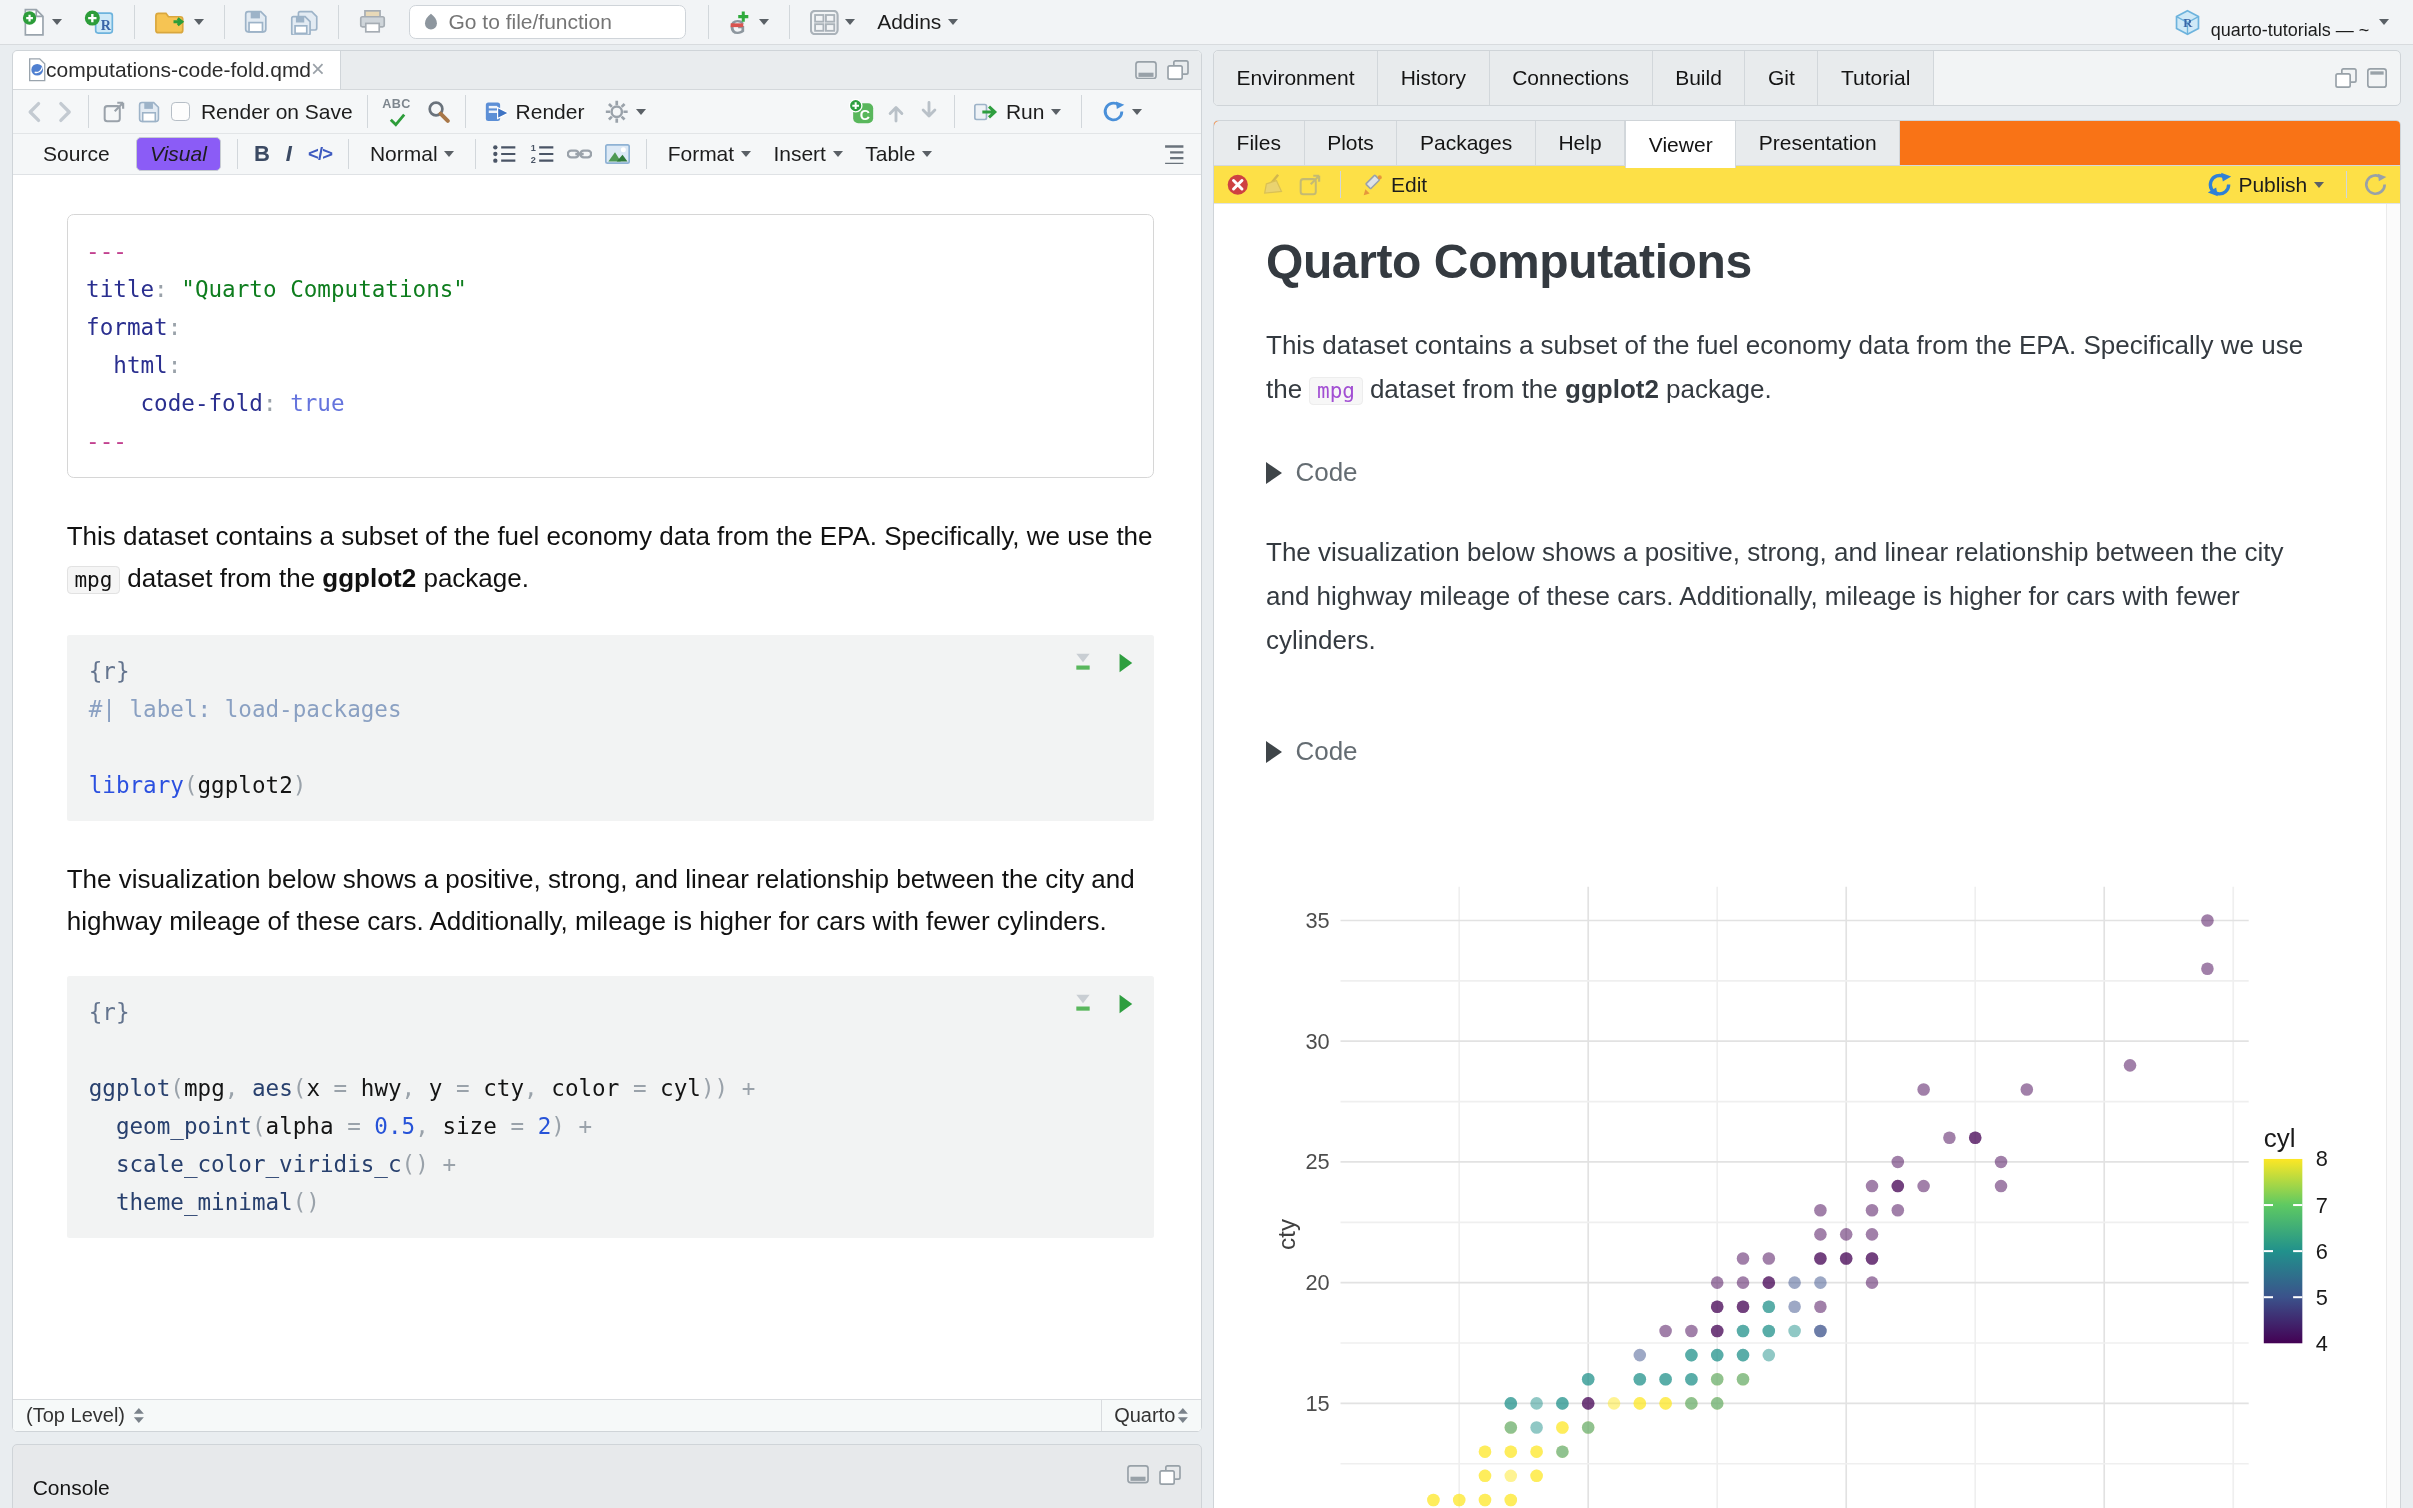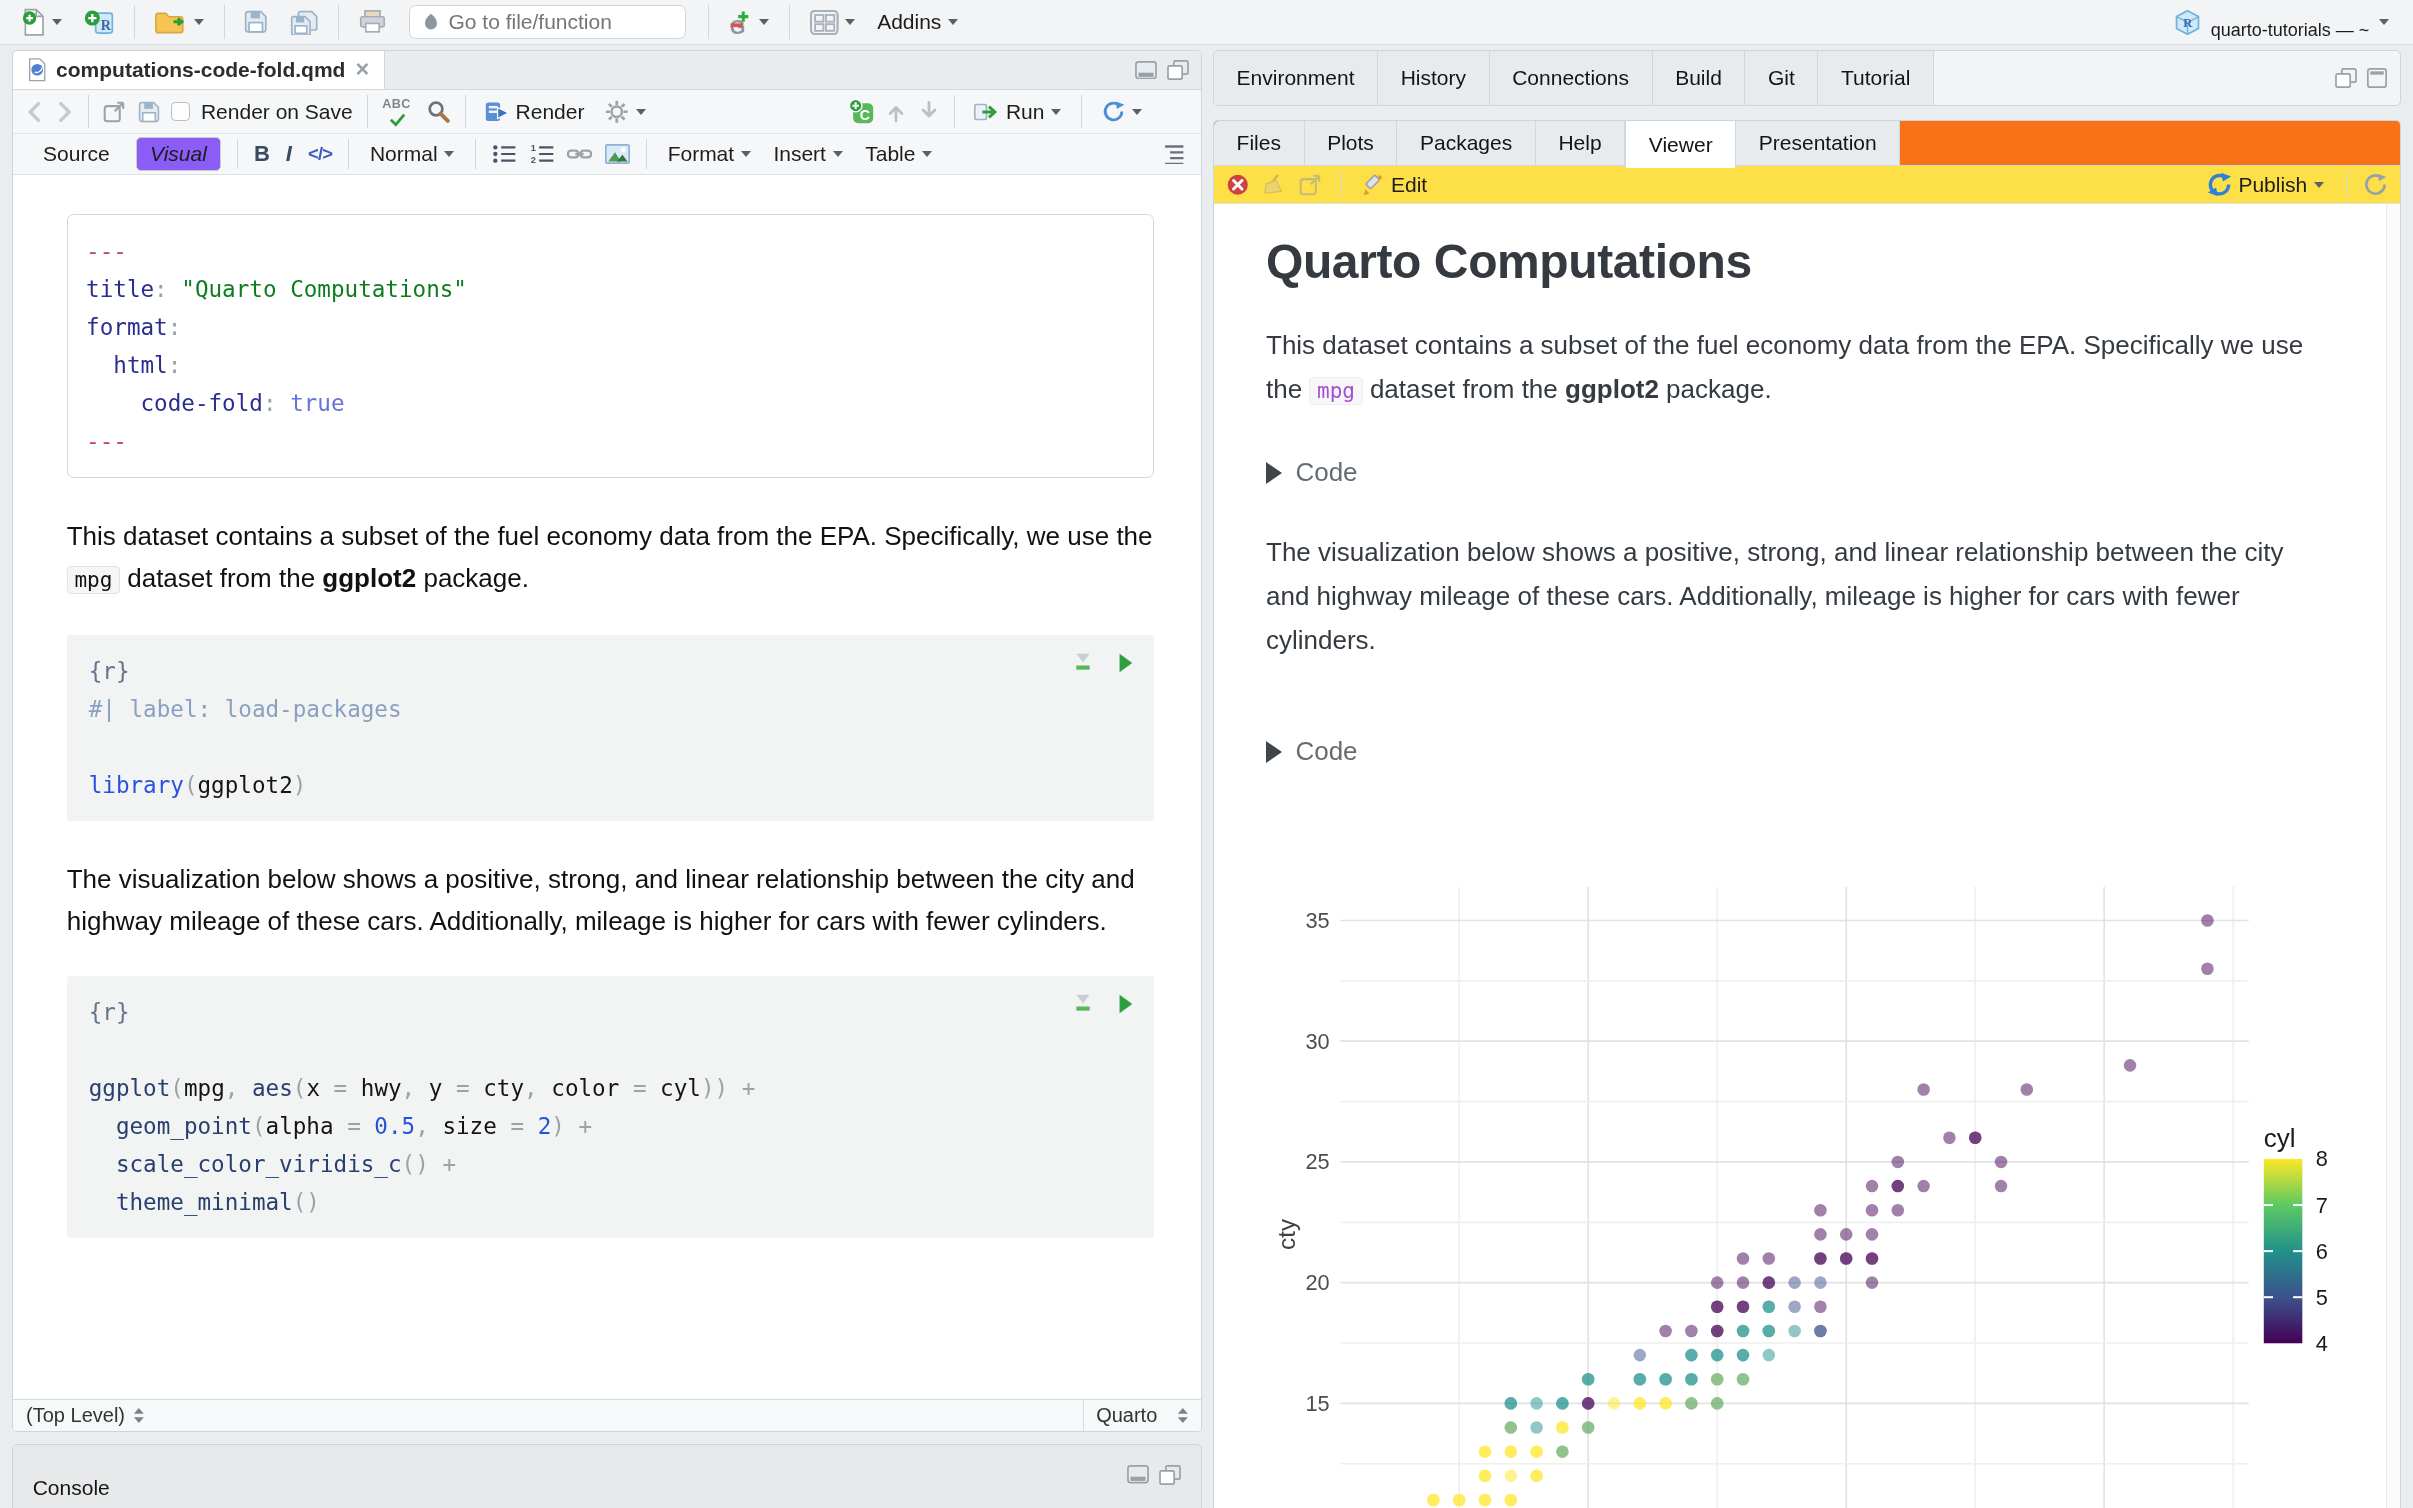--- a/index.html
+++ b/index.html
@@ -21,21 +21,21 @@
   
   .pane { position:absolute; background:#fff; border:0.8px solid #cfd4d8; border-radius:5px; }
 
   #editor-pane { left:11.7px; top:50px; width:1190px; height:1382px; overflow:hidden; }
   #console-pane { left:11.7px; top:1444px; width:1190px; height:75px; background:#e7e9eb; overflow:hidden; }
   #env-pane { left:1213px; top:50px; width:1188px; height:56px; background:#f2f4f5; overflow:hidden; }
   #viewer-pane { left:1213px; top:120px; width:1188px; height:1389px; overflow:hidden; border-radius:5px 5px 0 0; }
 
   
   .tab-strip { height:39px; background:#e9ecee; border-bottom:0.8px solid #d4d8db; display:flex; align-items:stretch; position:relative; }
-  .doc-tab { background:#fff; border-right:0.8px solid #d0d5d9; border-top-left-radius:5px; display:flex; align-items:center; gap:10px; padding:0 15px;font-weight:bold; }
+  .doc-tab { background:#fff; border-right:0.8px solid #d0d5d9; border-top-left-radius:5px; display:flex; align-items:center; padding:0 15px; }
   .doc-tab .tab-label { font-size:21px; color:#2d2d2d; }
   .tab-close { font-size:23.5px; color:#9aa1a8; line-height:1; }
   .strip-icons { position:absolute; right:11.7px; top:0; bottom:0; display:flex; align-items:center; gap:10px; }
 
   
   .ed-toolbar { height:44px; background:#f5f7f8; border-bottom:0.8px solid #e2e5e7; display:flex; align-items:center; padding:0 13.4px; gap:11px; }
   .ed-toolbar2 { height:41px; background:#f5f7f8; border-bottom:0.8px solid #dfe2e5; display:flex; align-items:center; padding:0 17px; gap:12.6px; }
   .tb-text { font-size:21px; color:#1d1d1d; }
   .checkbox { width:19px; height:19px; border:1.7px solid #b6bec6; border-radius:4.2px; background:#fdfdfd; display:inline-block; }
   .toggle-btn { font-size:21px; color:#1d1d1d; padding:4.2px 13.4px; border-radius:5px; }
@@ -62,21 +62,21 @@
   .tok-fnb { color:#2b50e0; }
   .tok-fn { color:#28406e; }
   .tok-plain { color:#141414; }
   .tok-punc { color:#9aa2aa; }
   .tok-op { color:#9aa2aa; }
   .tok-num { color:#2753d8; }
 
   
   #editor-status { position:absolute; left:0; right:0; bottom:0; height:32px; background:#f6f9f9; border-top:0.8px solid #d9dcdf; display:flex; align-items:center; font-size:20px; color:#333; }
   #editor-status .left { display:flex; align-items:center; gap:8.4px; padding-left:13.4px; flex:1; }
-  #editor-status .right { display:flex; align-items:center; gap:20px; padding:0 11.7px; border-left:0.8px solid #d9dcdf; height:100%; }
+  #editor-status .right { display:flex; align-items:center; gap:2px; padding:0 11.7px; border-left:0.8px solid #d9dcdf; height:100%; }
 
   
   #console-pane .pane-header { height:59px; display:flex; align-items:center; padding:0 20px; }
   #console-pane .pane-title { font-size:21px; color:#151515; flex:1;margin-top:26px; }
 
   
   .seg-tabs { display:flex; align-items:stretch; height:100%; }
   .seg-tabs .tab { display:flex; align-items:center; padding:0 22.6px; background:#e8ebed; border-right:0.8px solid #d2d7db; font-size:21px; color:#141414; }
   .seg-tabs .tab:first-child { border-top-left-radius:5px; }
   #env-pane .strip-icons { right:13.4px; }

